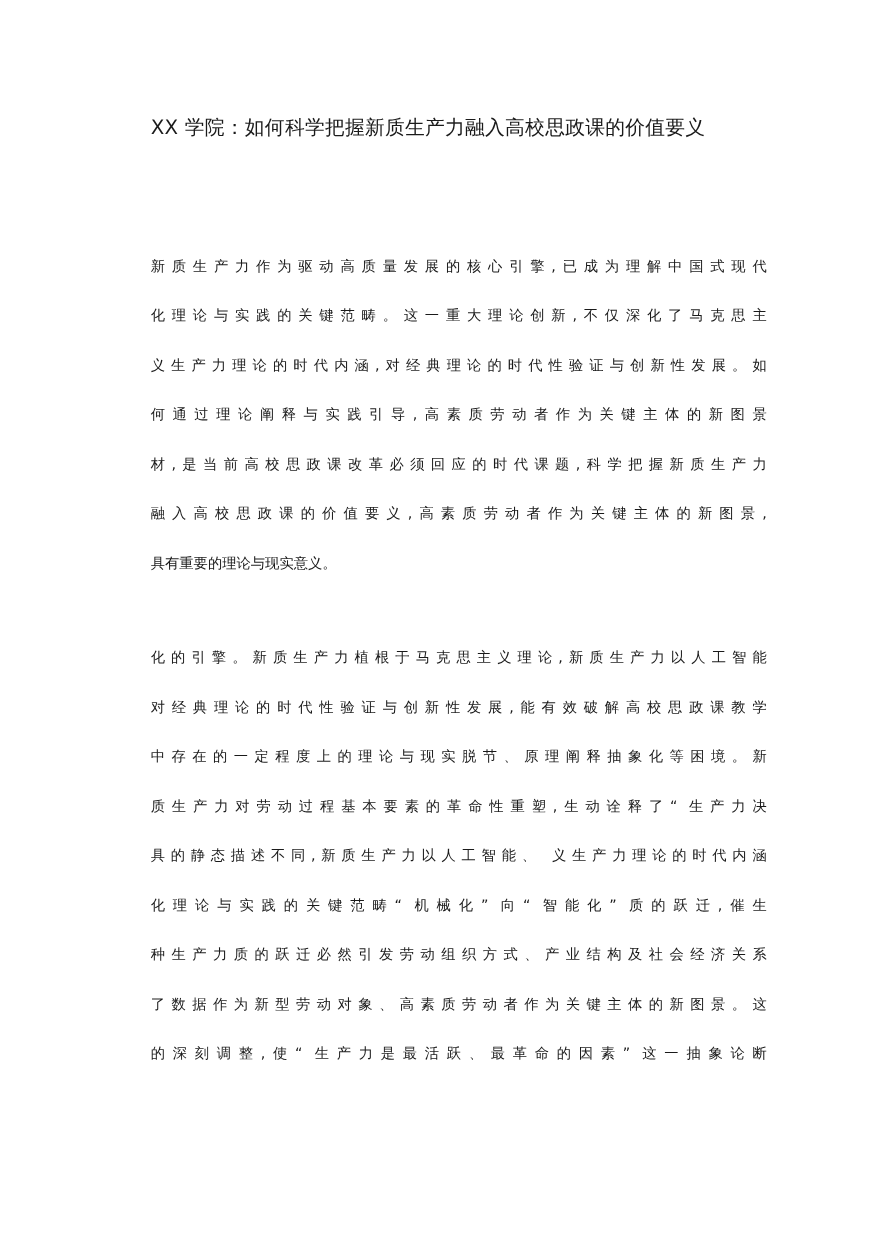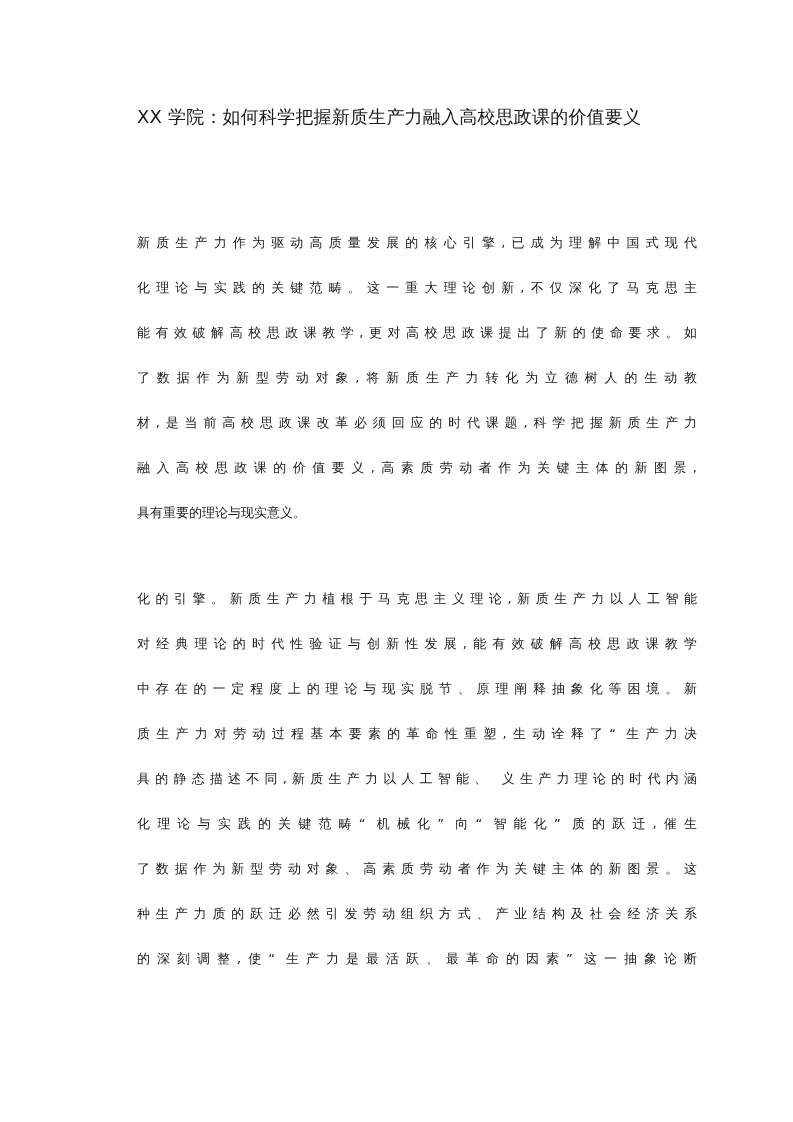--- a/index.html
+++ b/index.html
@@ -18,31 +18,31 @@
 </style>
 </head>
 <body>
 
 <div class="page">
   <div class="title">XX 学院：如何科学把握新质生产力融入高校思政课的价值要义</div>
 
   <div class="para" id="p1">
     <span class="line">新质生产力作为驱动高质量发展的核心引擎,已成为理解中国式现代</span>
     <span class="line">化理论与实践的关键范畴。这一重大理论创新,不仅深化了马克思主</span>
-    <span class="line">能有效破解高校思政课教学,更对高校思政课提出了新的使命要求。如</span>
-    <span class="line">了数据作为新型劳动对象,将新质生产力转化为立德树人的生动教</span>
+    <span class="line">义生产力理论的时代内涵,对经典理论的时代性验证与创新性发展。如</span>
+    <span class="line">何通过理论阐释与实践引导,高素质劳动者作为关键主体的新图景</span>
     <span class="line">材,是当前高校思政课改革必须回应的时代课题,科学把握新质生产力</span>
     <span class="line">融入高校思政课的价值要义,高素质劳动者作为关键主体的新图景,</span>
     <span class="line last">具有重要的理论与现实意义。</span>
   </div>
 
   <div class="para" id="p2">
     <span class="line">化的引擎。新质生产力植根于马克思主义理论,新质生产力以人工智能</span>
     <span class="line">对经典理论的时代性验证与创新性发展,能有效破解高校思政课教学</span>
     <span class="line">中存在的一定程度上的理论与现实脱节、原理阐释抽象化等困境。新</span>
     <span class="line">质生产力对劳动过程基本要素的革命性重塑,生动诠释了“ 生产力决</span>
     <span class="line">具的静态描述不同,新质生产力以人工智能、 义生产力理论的时代内涵</span>
     <span class="line">化理论与实践的关键范畴“ 机械化” 向“ 智能化” 质的跃迁,催生</span>
+    <span class="line">种生产力质的跃迁必然引发劳动组织方式、产业结构及社会经济关系</span>
     <span class="line">了数据作为新型劳动对象、高素质劳动者作为关键主体的新图景。这</span>
-    <span class="line">种生产力质的跃迁必然引发劳动组织方式、产业结构及社会经济关系</span>
     <span class="line">的深刻调整,使“ 生产力是最活跃、最革命的因素” 这一抽象论断</span>
   </div>
 </div>
 
 </body></html>

